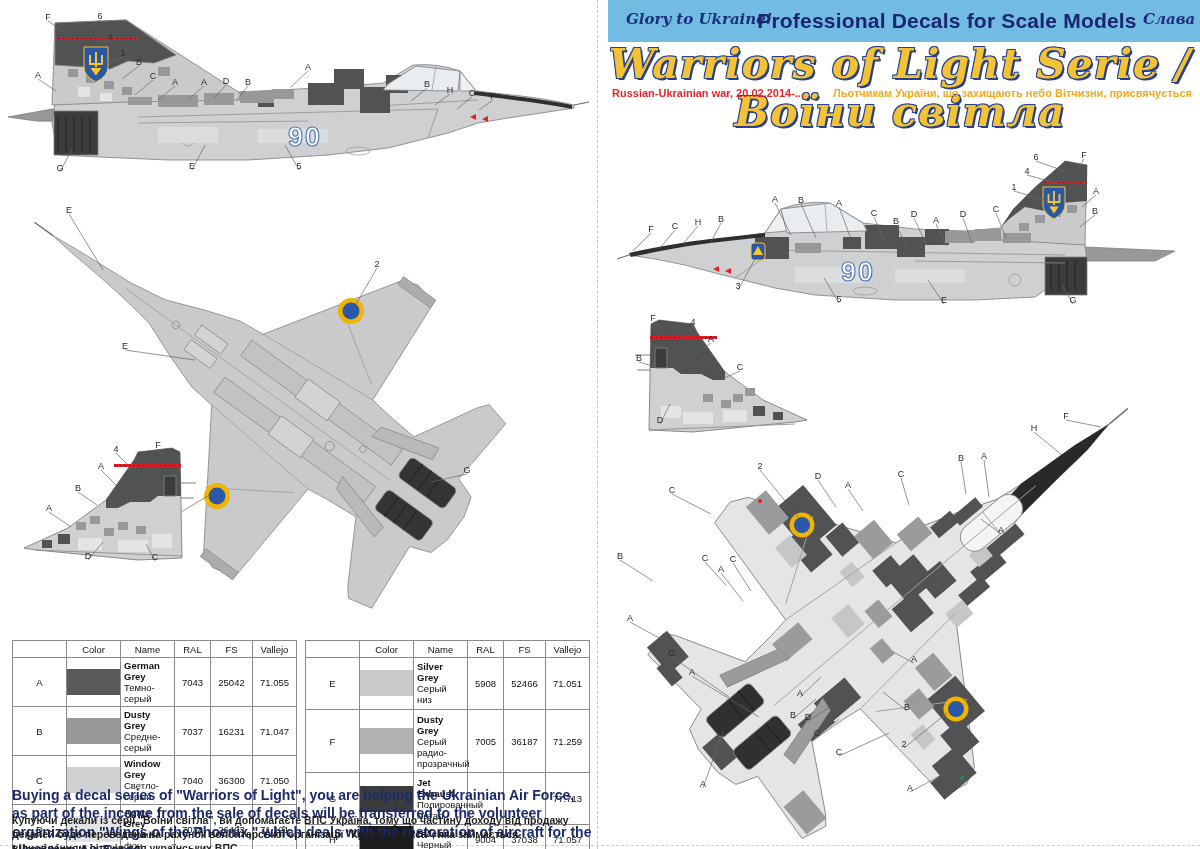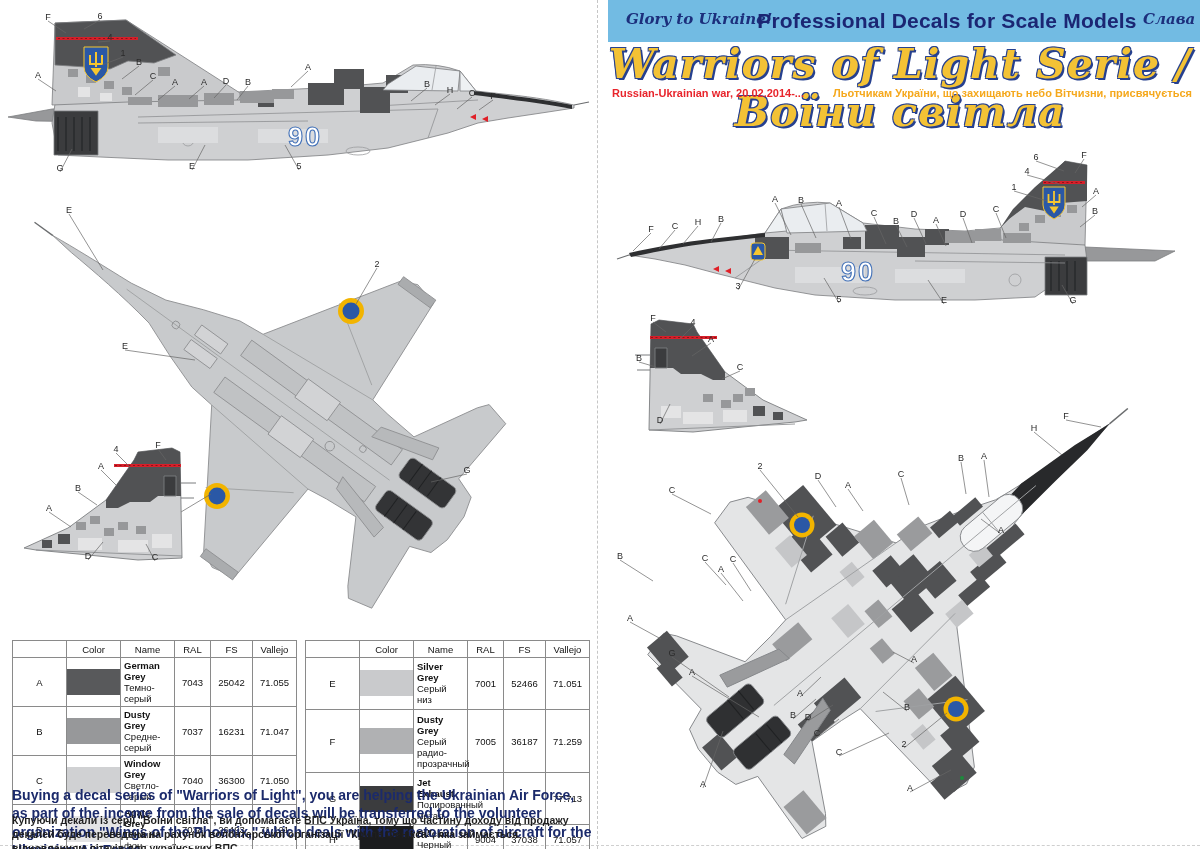--- a/index.html
+++ b/index.html
@@ -729,21 +729,21 @@
       <tbody>
           <tr>
             <td class="letter">E</td>
             <td class="swatch">
               <div style="background: rgb(201, 202, 204);"></div>
             </td>
             <td class="name">
               <div class="en">Silver Grey</div>
               <div class="ru">Серый низ</div>
             </td>
-            <td>7001</td>
+            <td>5908</td>
             <td>52466</td>
             <td>71.051</td>
           </tr>
           <tr>
             <td class="letter">F</td>
             <td class="swatch">
               <div style="background: rgb(176, 177, 179);"></div>
             </td>
             <td class="name">
               <div class="en">Dusty Grey</div>

